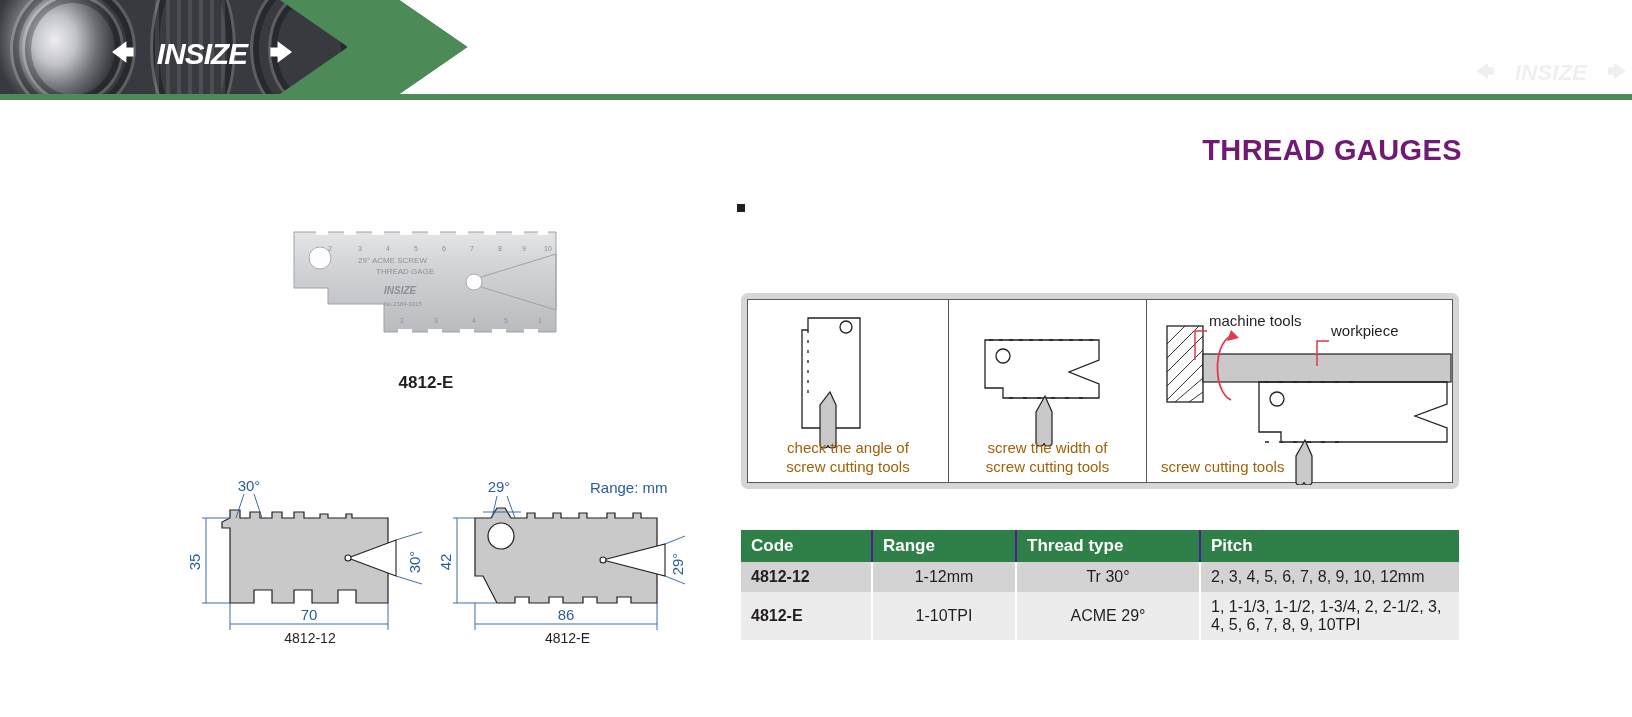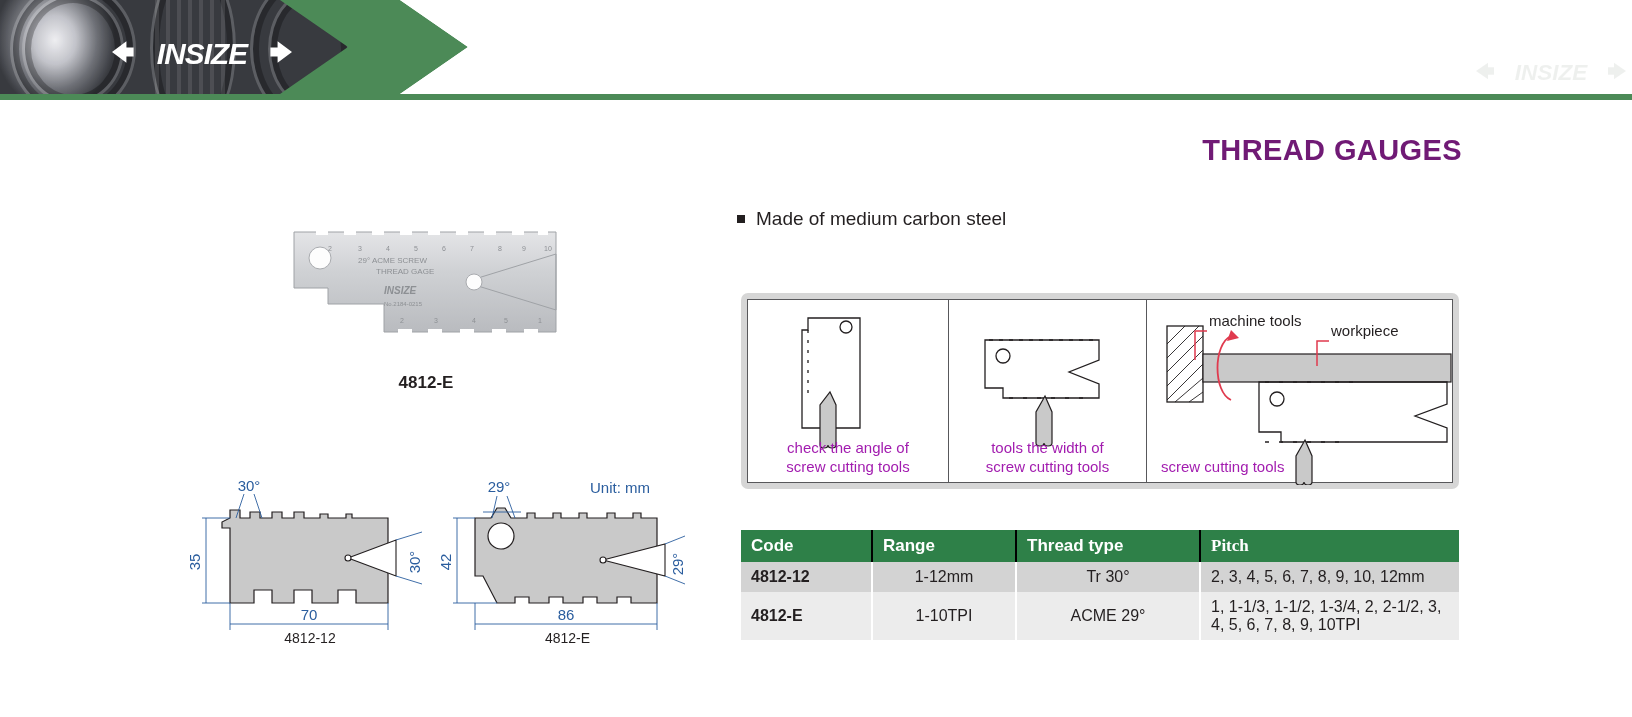--- a/index.html
+++ b/index.html
@@ -83,35 +83,35 @@
     width:100%;height:100%;background:#ffffff;border:1px solid #58585b;
     box-sizing:border-box;display:flex;
   }
   .usage-cell{position:relative;box-sizing:border-box;padding-left:36px;}
   .usage-cell + .usage-cell{border-left:1px solid #58585b;}
   .uc1{width:200px;}
   .uc2{width:198px;}
   .uc3{flex:1;}
   .usage-caption{
     position:absolute;bottom:6px;left:0;width:100%;
-    text-align:center;font-size:15px;line-height:19px;color:#a21caf;
+    text-align:center;font-size:15px;line-height:19px;color:#a16207;
   }
   .uc3 .usage-caption{text-align:left;padding-left:14px;}
   .usage-svg{position:absolute;left:0;top:0;}
   
   .spec-table{
     position:absolute;left:741px;top:530px;width:718px;
     border-collapse:collapse;font-size:16px;
   }
   .spec-table th{
     background:#2e8048;color:#ffffff;text-align:left;
     padding:6px 10px;font-weight:bold;font-size:17px;
-    border-right:2px solid #000000;
-  }
-  .spec-table th:last-child{border-right:none;font-family:Liberation Serif, serif;}
+    border-right:2px solid #4c1d95;
+  }
+  .spec-table th:last-child{border-right:none;}
   .spec-table td{
     padding:6px 10px;color:#231f20;vertical-align:middle;
     border-right:2px solid #ffffff;
   }
   .spec-table td:last-child{border-right:none;}
   .spec-table tr.r-odd td{background:#d3d3d3;}
   .spec-table tr.r-even td{background:#ececec;}
   .spec-table td.c-code{font-weight:bold;width:110px;}
   .spec-table td.c-range{width:122px;text-align:center;}
   .spec-table td.c-type{width:162px;text-align:center;}
@@ -178,21 +178,20 @@
       <text x="100" y="32" text-anchor="middle" font-family="Liberation Sans, sans-serif" font-size="30" font-weight="bold" font-style="italic">INSIZE</text>
     </g>
   </svg>
 </div>
 
 <div class="page-title">THREAD GAUGES</div>
 
 <div class="features">
   <div class="feature-row">
     <span class="bullet-sq"></span>
-    <span class="feature-text">Made of medium carbon steel</span>
   </div>
 </div>
 
 <div class="usage-panel">
   <div class="usage-inner">
 
     <div class="usage-cell uc1">
       <svg class="usage-svg" width="200" height="150" viewBox="0 0 200 150">
         <g fill="none" stroke="#231f20" stroke-width="1.3">
           <path d="M60,18 L60,30 L54,30 L54,128 L112,128 L112,18 Z"></path>
@@ -215,21 +214,21 @@
           <path d="M40,40 L45,40 M50,40 L55,40 M60,40 L65,40 M70,40 L75,40
                    M80,40 L85,40 M90,40 L95,40 M100,40 L105,40 M110,40 L115,40
                    M120,40 L125,40 M130,40 L135,40 M140,40 L145,40" stroke-dasharray="4 3"></path>
           <path d="M60,98 L66,98 M74,98 L80,98 M88,98 L94,98 M102,98 L108,98
                    M116,98 L122,98 M130,98 L136,98" stroke-dasharray="4 3"></path>
         </g>
         <circle cx="54" cy="56" r="7" fill="none" stroke="#231f20" stroke-width="1.3"></circle>
         <path d="M96,96 L103,112 L103,143 C103,147 95,147 95,143 C95,147 87,147 87,143 L87,112 Z" fill="#c9c9c9" stroke="#231f20" stroke-width="1.2"></path>
       </svg>
       <div class="usage-caption">
-        <div>tools the width of</div>
+        <div>screw the width of</div>
         <div>screw cutting tools</div>
       </div>
     </div>
 
     <div class="usage-cell uc3">
       <svg class="usage-svg" width="312" height="185" viewBox="0 0 312 185">
 
         <rect x="20" y="26" width="36" height="76" fill="#ffffff" stroke="#231f20" stroke-width="1.3"></rect>
         <g stroke="#231f20" stroke-width=".9">
           <line x1="20" y1="44" x2="38" y2="26"></line>
@@ -426,13 +425,13 @@
 
   <g stroke="#2a5d9e" stroke-width=".9" fill="none">
     <line x1="40" y1="146" x2="222" y2="146"></line>
     <line x1="40" y1="125" x2="40" y2="152"></line>
     <line x1="222" y1="125" x2="222" y2="152"></line>
   </g>
   <text class="dim" x="131" y="142" text-anchor="middle">86</text>
 </svg>
 <div class="dwg-caption dc2">4812-E</div>
 
-<div class="unit-label">Unit: mm</div>
+<div class="unit-label">Range: mm</div>
 
 </body></html>

